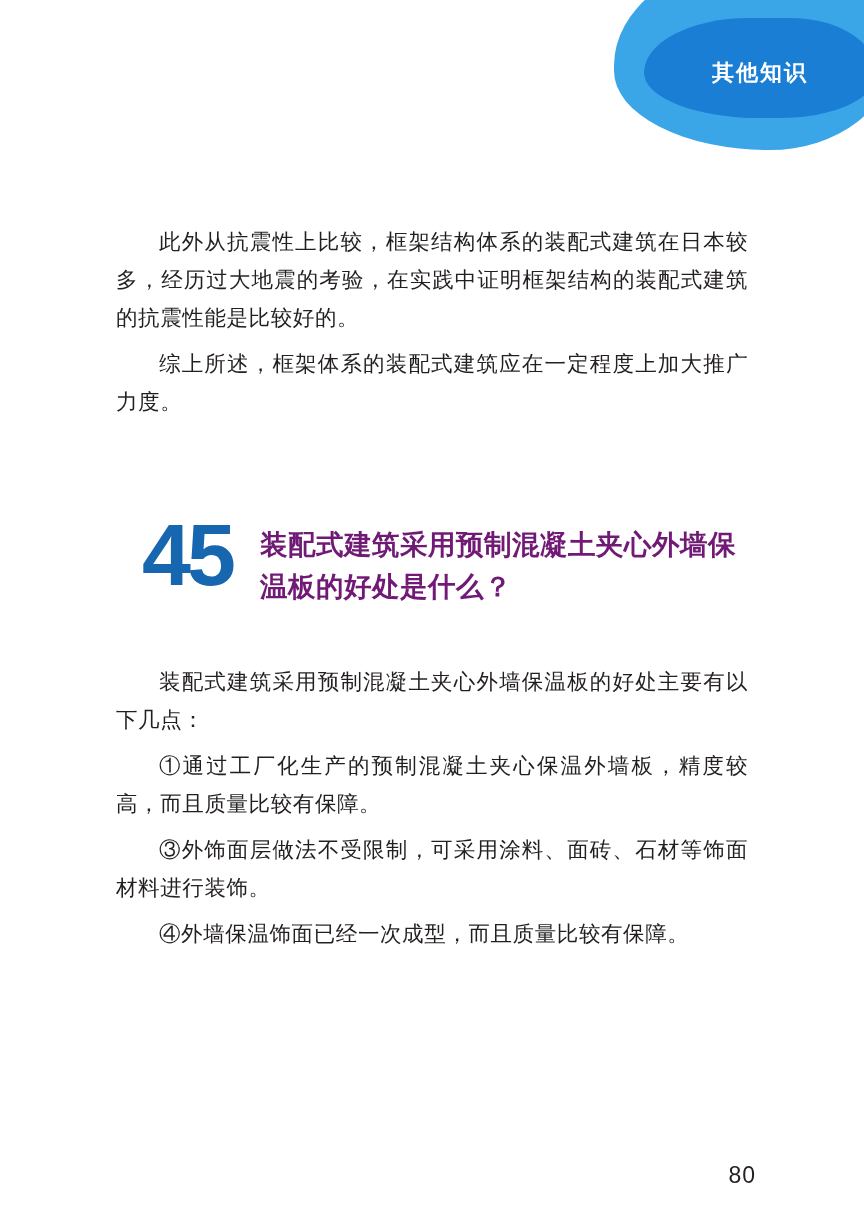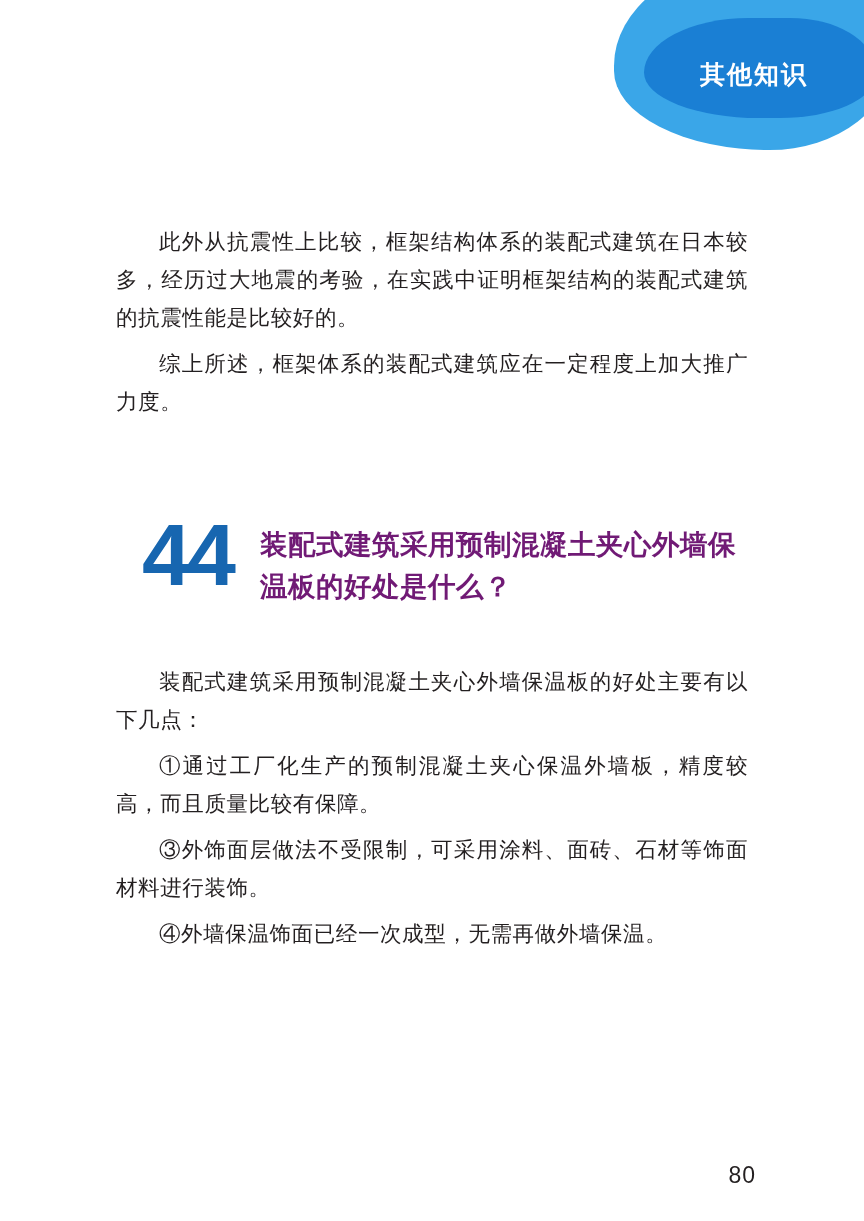--- a/index.html
+++ b/index.html
@@ -43,21 +43,21 @@
     background: #1a7fd4;
     border-radius: 50% 40% 45% 55% / 60% 55% 45% 50%;
   }
   .header-tag {
     position: absolute;
     top: 58px;
     right: 56px;
     color: #ffffff;
     font-family: "Liberation Sans", sans-serif;
     font-weight: bold;
-    font-size: 25px;
+    font-size: 22px;
     letter-spacing: 2px;
     white-space: nowrap;
   }
 
   
   .page {
     position: absolute;
     left: 108px;
     top: 0;
     width: 648px;
@@ -131,26 +131,26 @@
 <div class="header-tag">其他知识</div>
 
 <div class="page">
 
   <div class="body-block" style="top:215px;">
     <p class="para">此外从抗震性上比较，框架结构体系的装配式建筑在日本较多，经历过大地震的考验，在实践中证明框架结构的装配式建筑的抗震性能是比较好的。</p>
     <p class="para">综上所述，框架体系的装配式建筑应在一定程度上加大推广力度。</p>
   </div>
 
   <div class="section-heading">
-    <span class="sec-num">44</span>
+    <span class="sec-num">45</span>
     <h2 class="sec-title">装配式建筑采用预制混凝土夹心外墙保温板的好处是什么？</h2>
   </div>
 
   <div class="body-block" style="top:655px;">
     <p class="para">装配式建筑采用预制混凝土夹心外墙保温板的好处主要有以下几点：</p>
     <p class="para">①通过工厂化生产的预制混凝土夹心保温外墙板，精度较高，而且质量比较有保障。</p>
     <p class="para">③外饰面层做法不受限制，可采用涂料、面砖、石材等饰面材料进行装饰。</p>
-    <p class="para">④外墙保温饰面已经一次成型，无需再做外墙保温。</p>
+    <p class="para">④外墙保温饰面已经一次成型，而且质量比较有保障。</p>
   </div>
 
   <div class="page-number">80</div>
 
 </div>
 
 </body></html>

